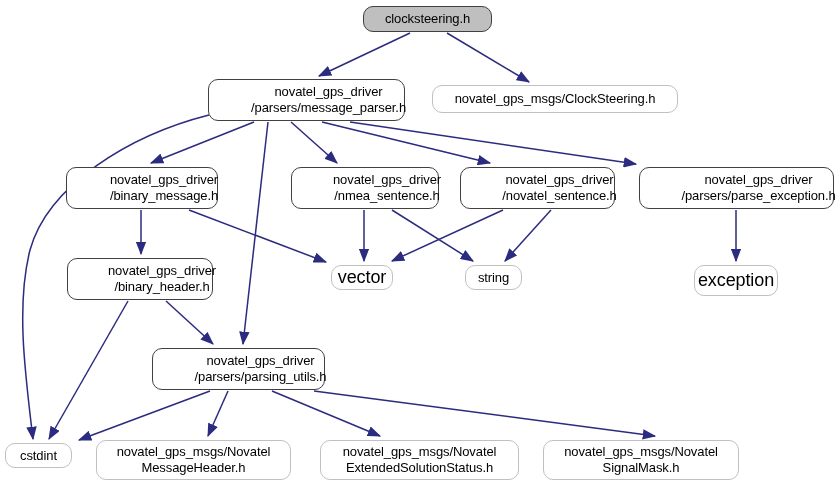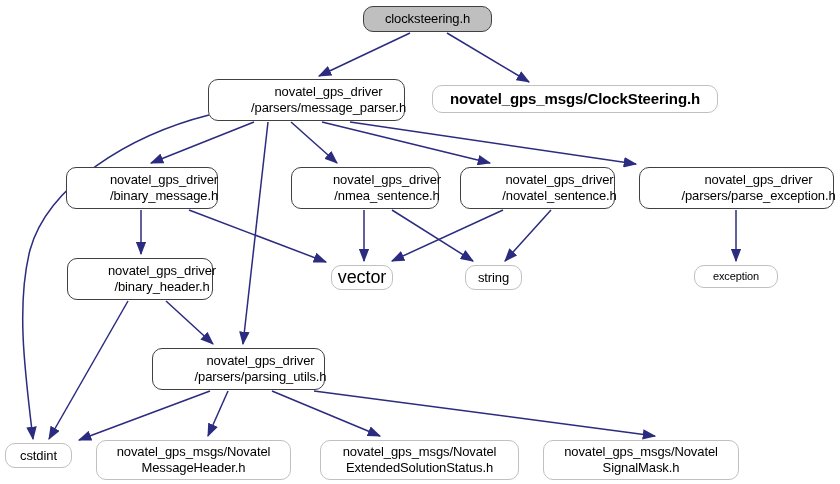--- a/index.html
+++ b/index.html
@@ -83,34 +83,34 @@
         <path d="M 210,391 L 79,440" fill="none" stroke="#2b2b7f" stroke-width="1.5" marker-end="url(#arrowhead)"></path>
         <path d="M 228,391 L 208,436" fill="none" stroke="#2b2b7f" stroke-width="1.5" marker-end="url(#arrowhead)"></path>
         <path d="M 272,391 L 380,436" fill="none" stroke="#2b2b7f" stroke-width="1.5" marker-end="url(#arrowhead)"></path>
         <path d="M 314,391 L 655,436" fill="none" stroke="#2b2b7f" stroke-width="1.5" marker-end="url(#arrowhead)"></path>
       </g>
   </svg>
   <div id="nodes-layer">
       <div class="node-box node-root" style="left: 363px; top: 6px; width: 129px; height: 26px; font-size: 13px;"><span class="node-label">clocksteering.h</span></div>
       <div class="node-box node-internal" style="left: 208px; top: 79px; width: 197px; height: 42px; font-size: 13px;"><span class="node-label">novatel_gps_driver
 /parsers/message_parser.h</span></div>
-      <div class="node-box node-external" style="left: 432px; top: 85px; width: 286px; height: 28px; font-size: 15px; font-weight: bold;"><span class="node-label">novatel_gps_msgs/ClockSteering.h</span></div>
+      <div class="node-box node-external" style="left: 432px; top: 85px; width: 246px; height: 28px; font-size: 13px;"><span class="node-label">novatel_gps_msgs/ClockSteering.h</span></div>
       <div class="node-box node-internal" style="left: 66px; top: 167px; width: 152px; height: 42px; font-size: 13px;"><span class="node-label">novatel_gps_driver
 /binary_message.h</span></div>
       <div class="node-box node-internal" style="left: 291px; top: 167px; width: 148px; height: 42px; font-size: 13px;"><span class="node-label">novatel_gps_driver
 /nmea_sentence.h</span></div>
       <div class="node-box node-internal" style="left: 460px; top: 167px; width: 155px; height: 42px; font-size: 13px;"><span class="node-label">novatel_gps_driver
 /novatel_sentence.h</span></div>
       <div class="node-box node-internal" style="left: 639px; top: 167px; width: 195px; height: 42px; font-size: 13px;"><span class="node-label">novatel_gps_driver
 /parsers/parse_exception.h</span></div>
       <div class="node-box node-internal" style="left: 67px; top: 258px; width: 146px; height: 42px; font-size: 13px;"><span class="node-label">novatel_gps_driver
 /binary_header.h</span></div>
       <div class="node-box node-external" style="left: 331px; top: 265px; width: 62px; height: 25px; font-size: 18px;"><span class="node-label">vector</span></div>
       <div class="node-box node-external" style="left: 465px; top: 265px; width: 57px; height: 25px; font-size: 13px;"><span class="node-label">string</span></div>
-      <div class="node-box node-external" style="left: 694px; top: 265px; width: 84px; height: 23px; font-size: 11px;"><span class="node-label">exception</span></div>
+      <div class="node-box node-external" style="left: 694px; top: 265px; width: 84px; height: 31px; font-size: 18px;"><span class="node-label">exception</span></div>
       <div class="node-box node-internal" style="left: 152px; top: 348px; width: 173px; height: 42px; font-size: 13px;"><span class="node-label">novatel_gps_driver
 /parsers/parsing_utils.h</span></div>
       <div class="node-box node-external" style="left: 5px; top: 443px; width: 67px; height: 25px; font-size: 13px; text-align: right;"><span class="node-label">cstdint</span></div>
       <div class="node-box node-external" style="left: 96px; top: 440px; width: 195px; height: 40px; font-size: 13px;"><span class="node-label">novatel_gps_msgs/Novatel
 MessageHeader.h</span></div>
       <div class="node-box node-external" style="left: 320px; top: 440px; width: 199px; height: 40px; font-size: 13px;"><span class="node-label">novatel_gps_msgs/Novatel
 ExtendedSolutionStatus.h</span></div>
       <div class="node-box node-external" style="left: 543px; top: 440px; width: 196px; height: 40px; font-size: 13px;"><span class="node-label">novatel_gps_msgs/Novatel
 SignalMask.h</span></div>
     </div>

